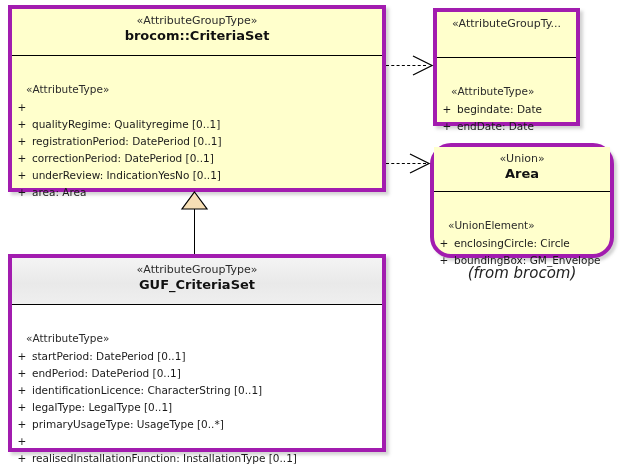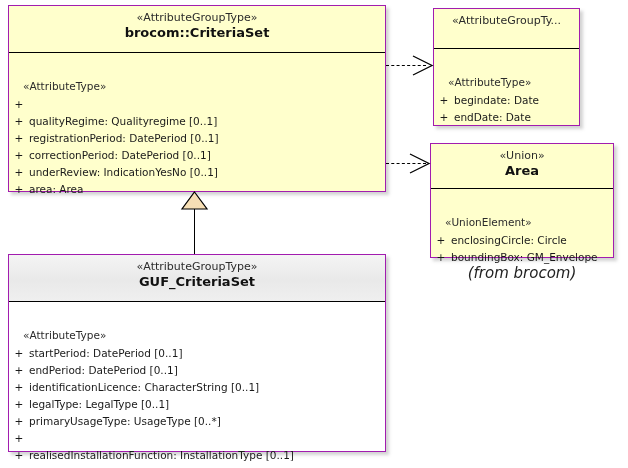--- a/index.html
+++ b/index.html
@@ -18,21 +18,21 @@
 
   .canvas {
     position: absolute;
     inset: 0;
   }
 
   
   .uml-class {
     position: absolute;
     box-sizing: border-box;
-    border: 1px solid #a21caf;
+    border: 4px solid #a21caf;
     background: #ffffcc;
     box-shadow: 3px 3px 3px rgba(140,140,140,0.38);
   }
   .uml-class.grey-head {
     background: #ffffff;
   }
 
   .class-header {
     box-sizing: border-box;
     text-align: center;
@@ -148,37 +148,37 @@
         <span class="attr-text">underReview: IndicationYesNo [0..1]</span>
       </div>
       <div class="attr-row">
         <span class="attr-vis">+</span>
         <span class="attr-text">area: Area</span>
       </div>
     </div>
   </div>
 
   <div class="uml-class" style="left:433px; top:8px; width:147px; height:118px;">
-    <div class="class-header" style="height:40px;">
+    <div class="class-header" style="height:46px;">
       <div class="stereotype">«AttributeGroupTy...</div>
     </div>
     <div class="class-body">
       <div class="group-stereotype">«AttributeType»</div>
       <div class="attr-row">
         <span class="attr-vis">+</span>
         <span class="attr-text">begindate: Date</span>
       </div>
       <div class="attr-row">
         <span class="attr-vis">+</span>
         <span class="attr-text">endDate: Date</span>
       </div>
     </div>
   </div>
 
-  <div class="uml-class" style="left:430px; top:143px; width:184px; height:115px;">
+  <div class="uml-class" style="left:430px; top:143px; width:184px; height:115px;border-radius:21px;">
     <div class="class-header" style="height:45px;">
       <div class="stereotype">«Union»</div>
       <div class="class-name">Area</div>
     </div>
     <div class="class-body">
       <div class="group-stereotype">«UnionElement»</div>
       <div class="attr-row">
         <span class="attr-vis">+</span>
         <span class="attr-text">enclosingCircle: Circle</span>
       </div>

